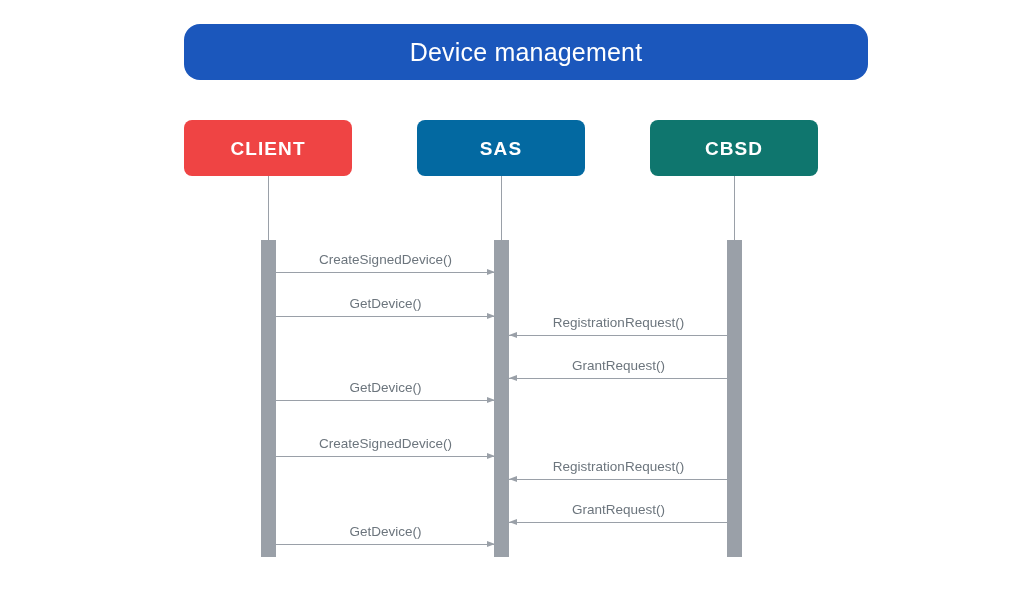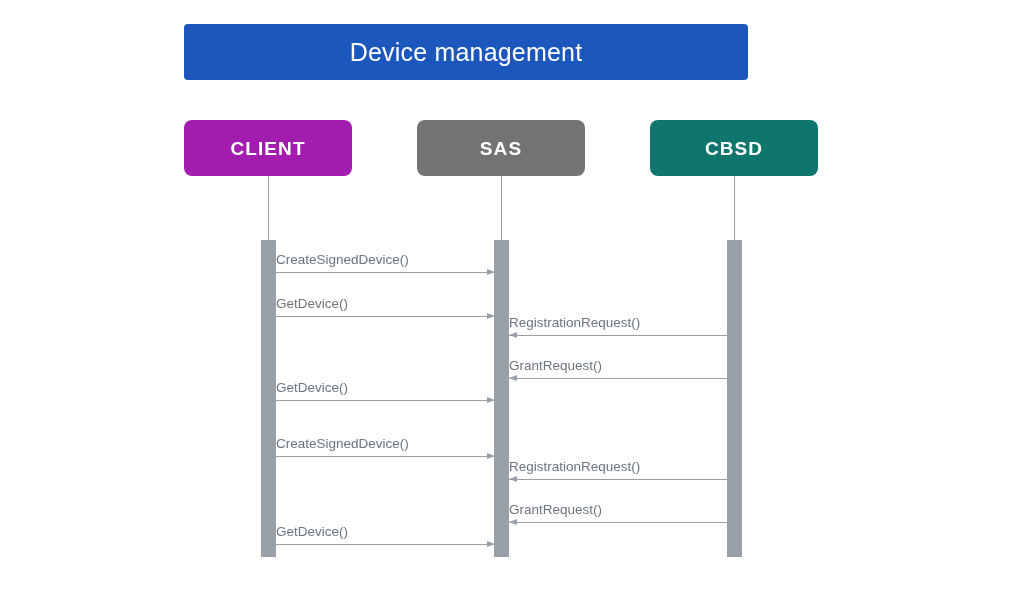--- a/index.html
+++ b/index.html
@@ -18,24 +18,24 @@
     width: 1024px;
     height: 600px;
     background: #ffffff;
   }
 
   
   .title-banner {
     position: absolute;
     left: 184px;
     top: 24px;
-    width: 564px;
+    width: 684px;
     height: 56px;
     background: #1B57BC;
-    border-radius: 4px;
+    border-radius: 16px;
     display: flex;
     align-items: center;
     justify-content: center;
     box-sizing: border-box;
   }
   .title-banner .title-text {
     color: #ffffff;
     font-size: 25px;
     font-weight: 400;
     letter-spacing: 0.2px;
@@ -54,22 +54,22 @@
     justify-content: center;
     box-sizing: border-box;
   }
   .actor-box .actor-label {
     color: #ffffff;
     font-size: 19px;
     font-weight: 700;
     letter-spacing: 1.1px;
     line-height: 1;
   }
-  .actor-client { left: 184px;  background: #a21caf; }
-  .actor-sas    { left: 417px;  background: #737373; }
+  .actor-client { left: 184px;  background: #ef4444; }
+  .actor-sas    { left: 417px;  background: #0369a1; }
   .actor-cbsd   { left: 650px;  background: #0f766e; }
 
   
   .lifeline {
     position: absolute;
     top: 176px;
     width: 1px;
     height: 66px;
     background: #9AA0A8;
   }
@@ -100,20 +100,21 @@
     top: 0;
     height: 1px;
     background: #9AA0A8;
     width: 100%;
   }
   .message .msg-label {
     position: absolute;
     left: 0;
     width: 100%;
     bottom: 6px;
+    text-align: center;
     color: #6C757D;
     font-size: 13.5px;
     font-weight: 400;
     line-height: 1;
     white-space: nowrap;
   }
   
   .message .arrowhead {
     position: absolute;
     top: -3.5px;

